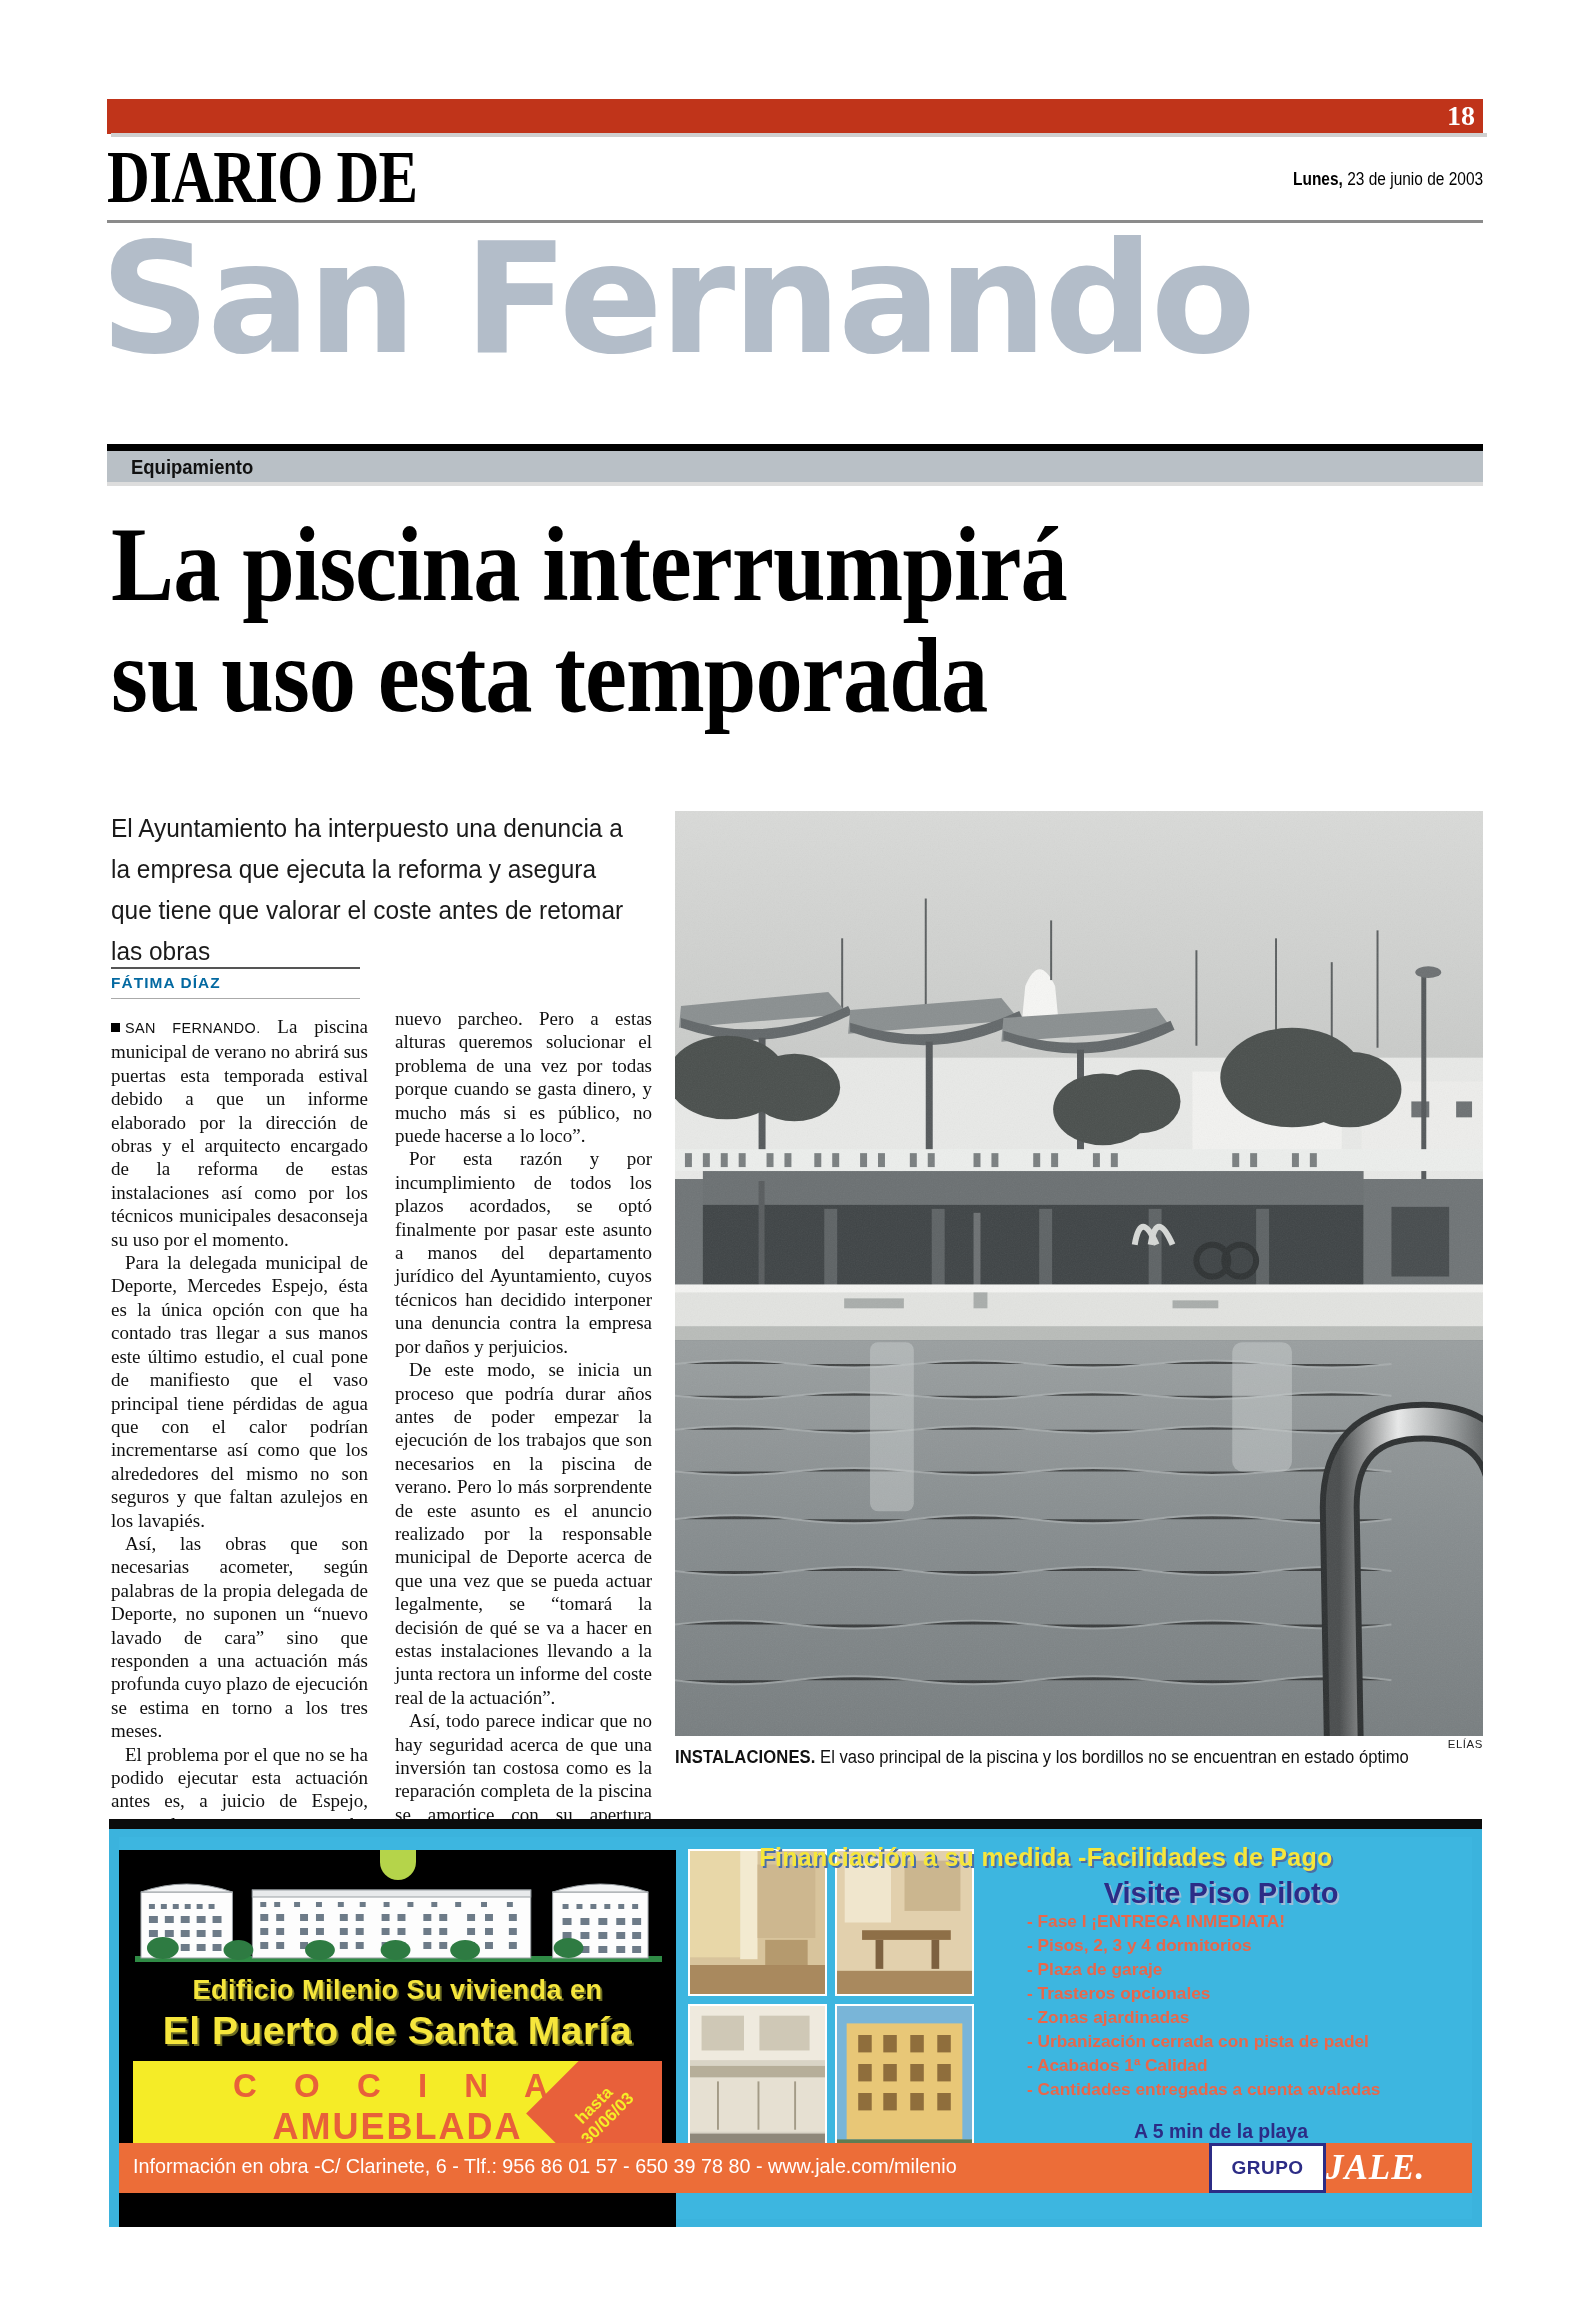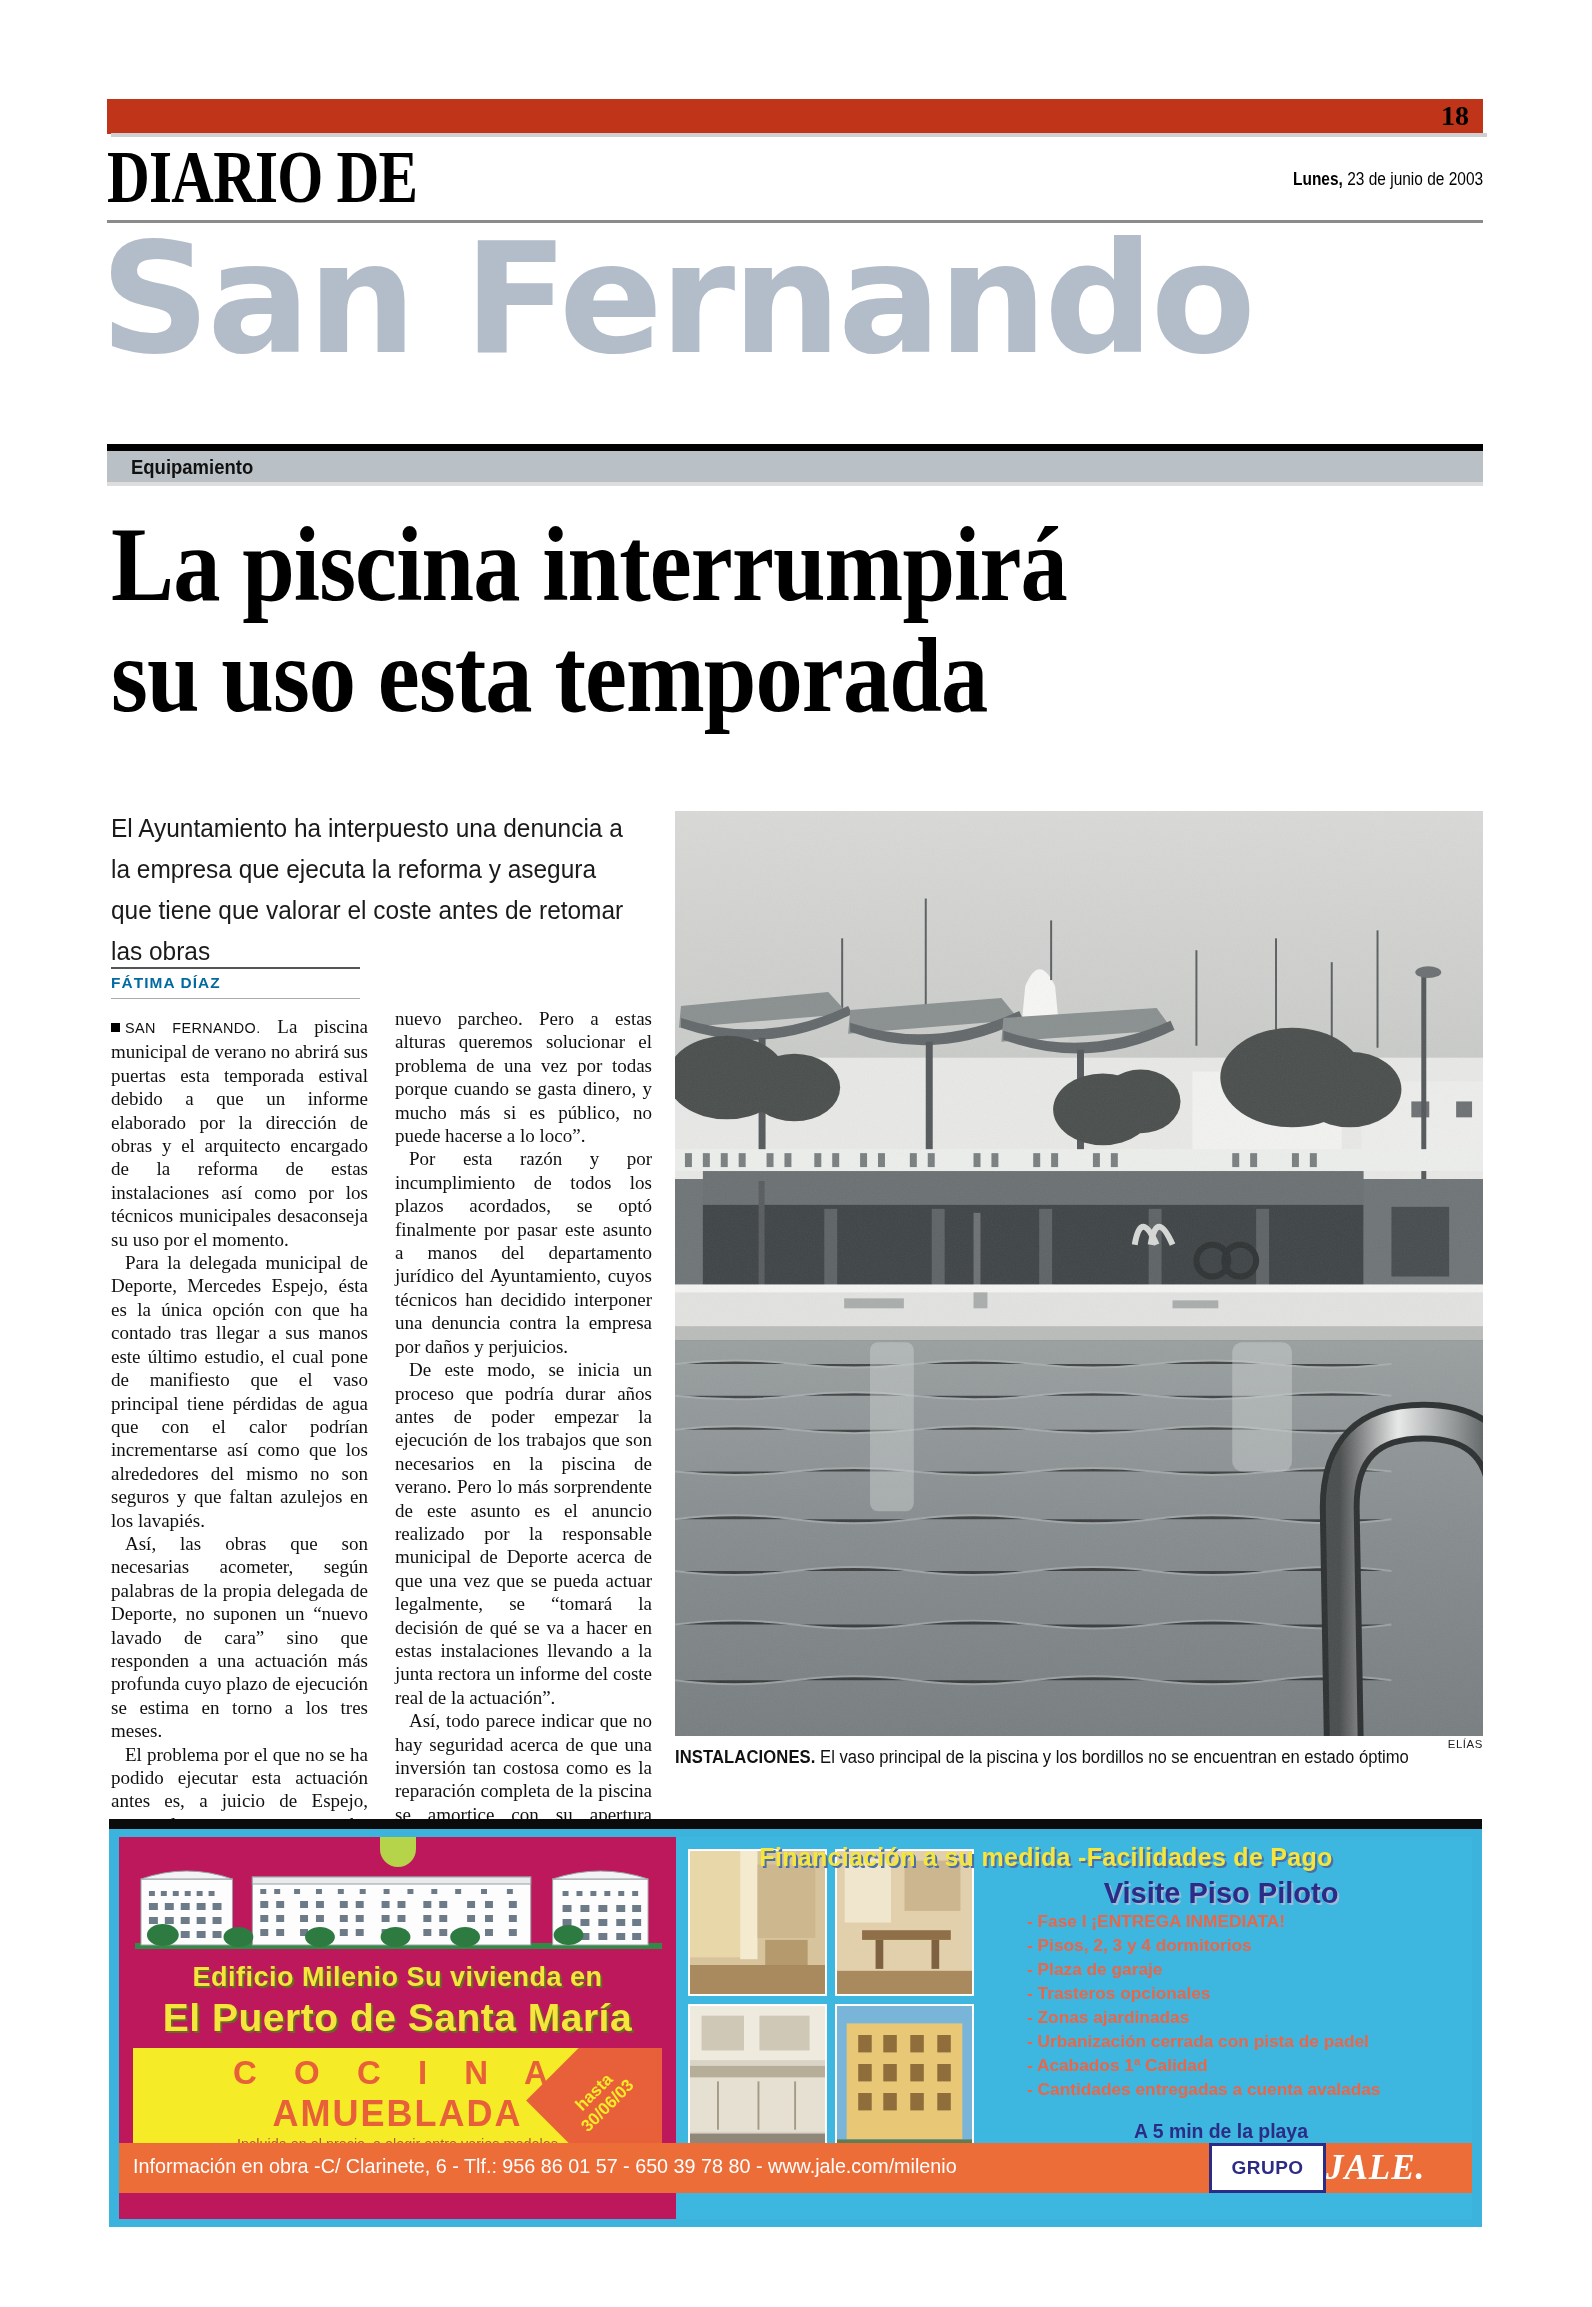--- a/index.html
+++ b/index.html
@@ -32,23 +32,23 @@
   .redbar-shadow {
     position: absolute;
     left: 111px;
     top: 133px;
     width: 1376px;
     height: 4px;
     background: #cfcfcf;
   }
   .page-number {
     position: absolute;
-    right: 14px;
+    right: 8px;
     top: 1px;
-    color: #000000;
+    color: #ffffff;
     font-family: "Liberation Serif", serif;
     font-weight: bold;
     font-size: 28px;
     letter-spacing: 0px;
   }
 
   
   .masthead-top {
     position: absolute;
     left: 107px;
@@ -291,24 +291,24 @@
   .ad-inner {
     position: absolute;
     inset: 8px 10px 8px 10px;
     background: #3db6e0;
   }
 
   
   .ad-left {
     position: absolute;
     left: 0px;
-    top: 0px;
+    top: 13px;
     width: 557px;
     height: 382px;
-    background: #be185d;
+    background: #000000;
   }
   .ad-sun {
     position: absolute;
     left: 261px;
     top: 0px;
     width: 36px;
     height: 30px;
     background: #b5d44a;
     border-radius: 0 0 22px 22px;
   }

